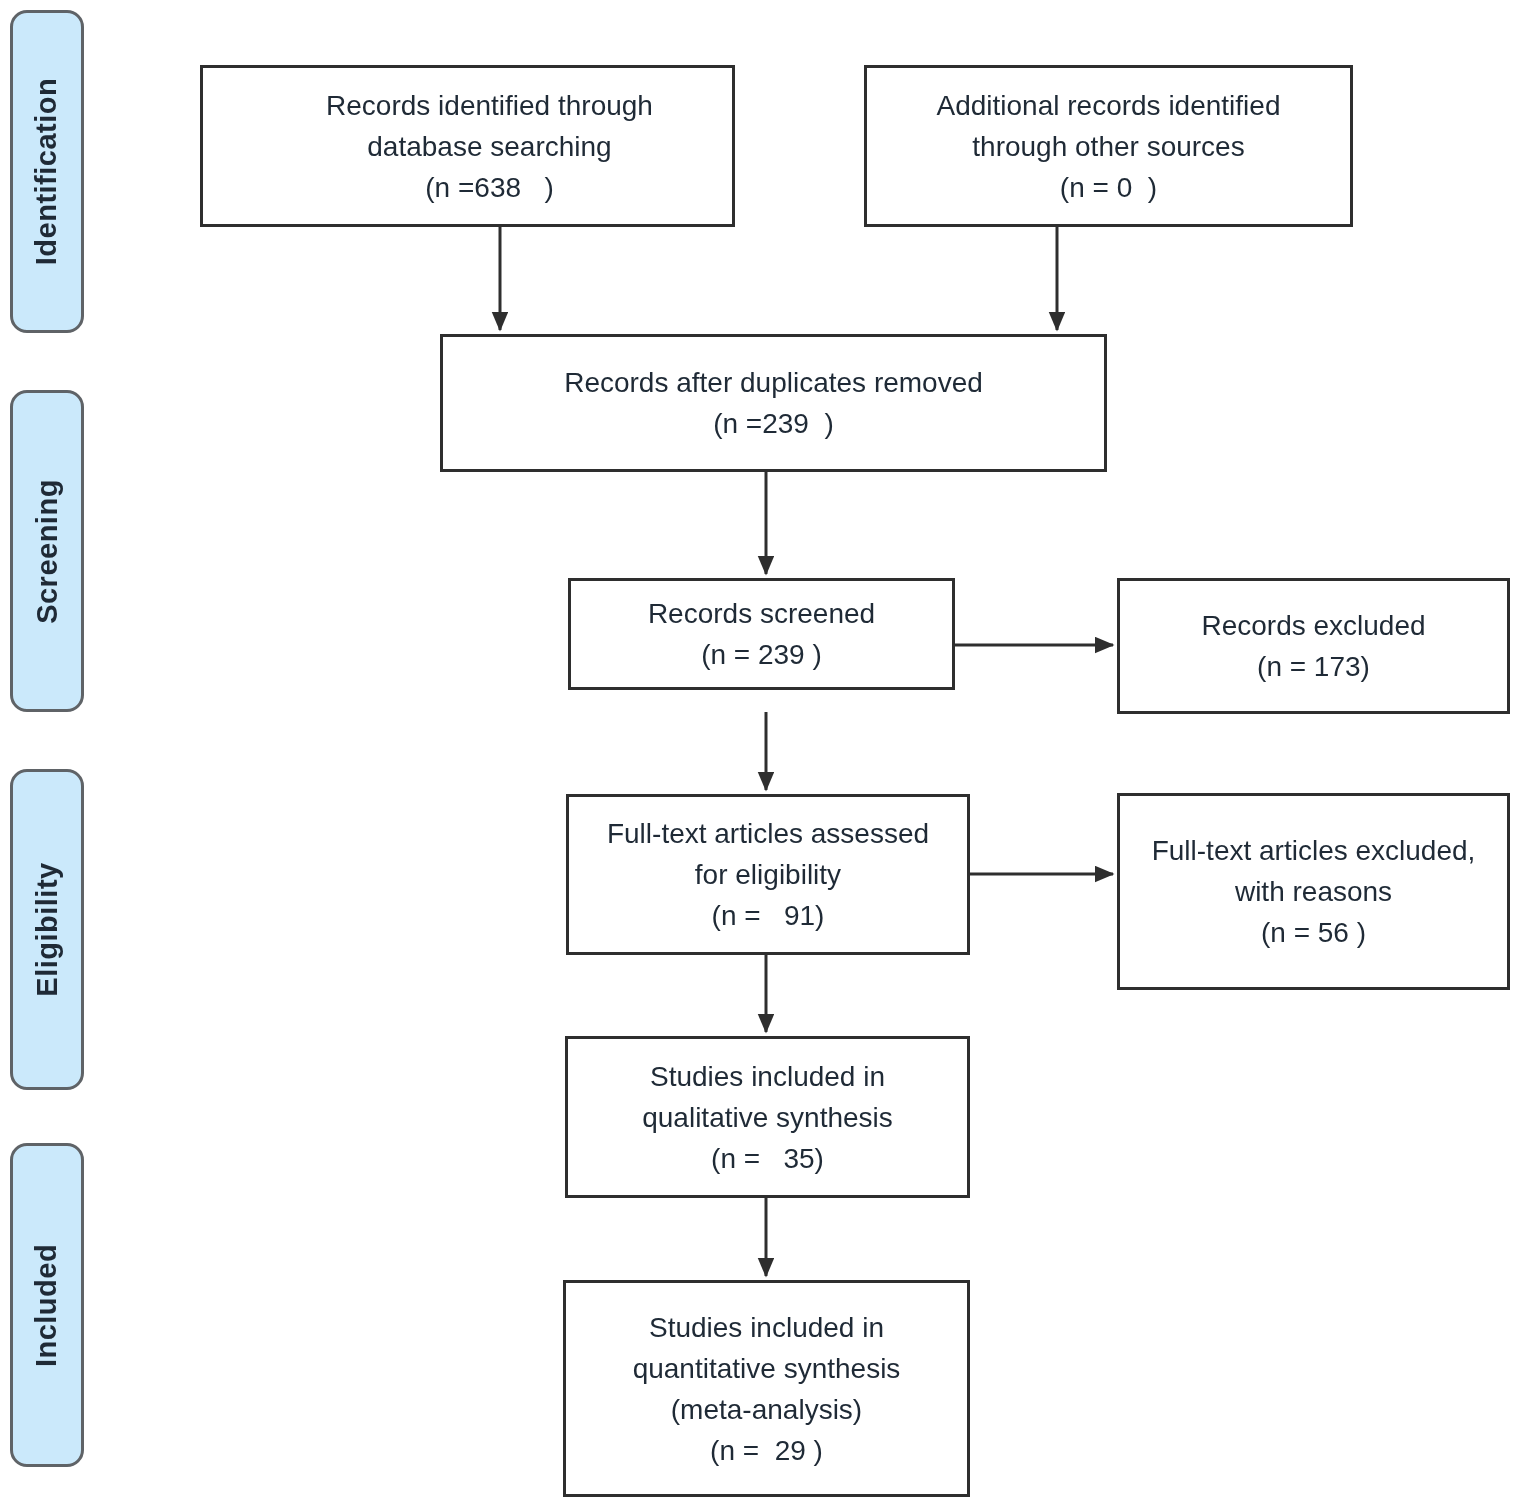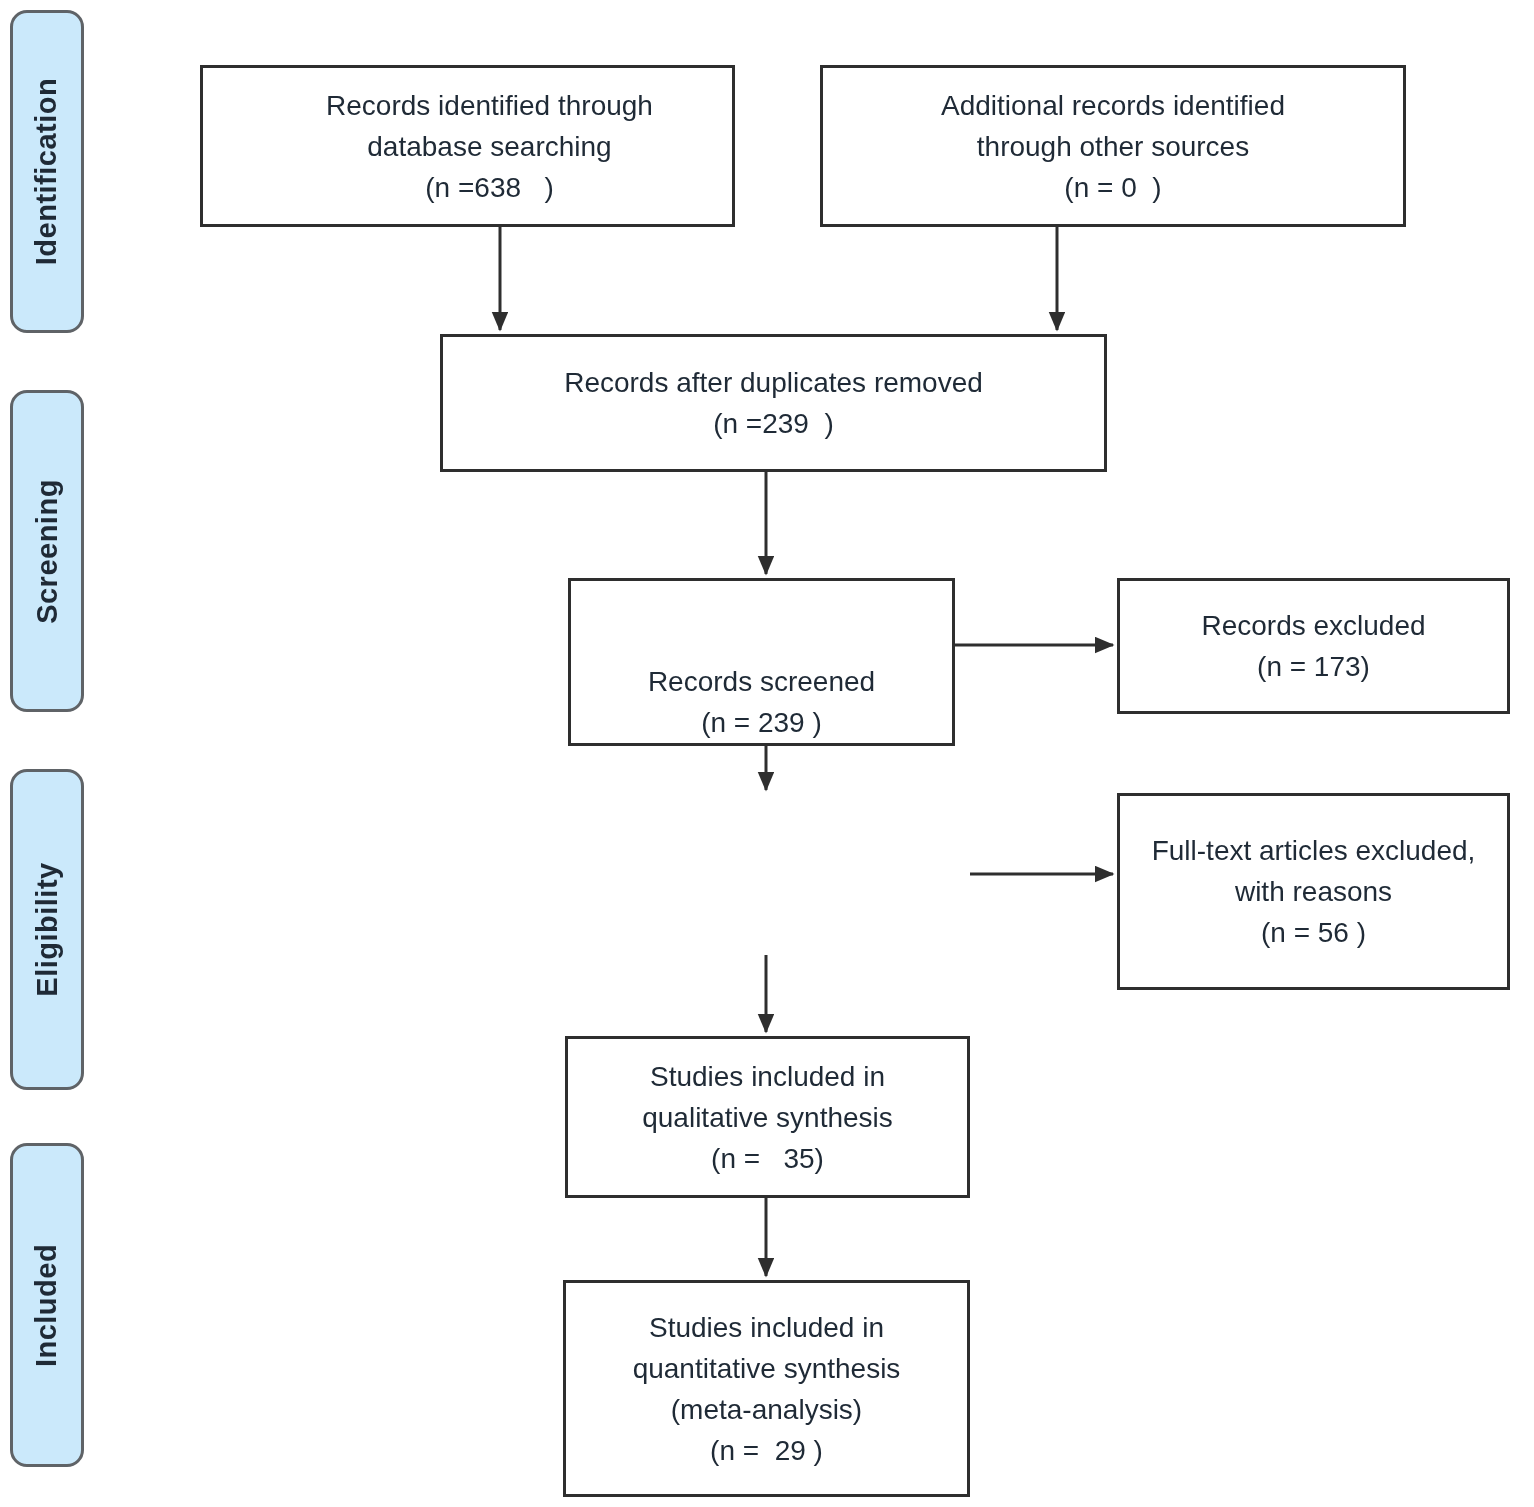--- a/index.html
+++ b/index.html
@@ -55,23 +55,23 @@
     align-items: center;
     justify-content: center;
     text-align: center;
     font-size: 28px;
     line-height: 41px;
     color: var(--text);
   }
   .fbox .fbox-text { white-space: pre-wrap; }
 
   #box-identified        { left: 200px;  top: 65px;   width: 535px; height: 162px; padding-left: 44px; }
-  #box-additional        { left: 820px;  top: 65px;   width: 586px; height: 162px; }
+  #box-additional        { left: 864px;  top: 65px;   width: 489px; height: 162px; }
   #box-deduplicated      { left: 440px;  top: 334px;  width: 667px; height: 138px; }
-  #box-screened          { left: 568px;  top: 578px;  width: 387px; height: 168px; align-items: flex-end; }
+  #box-screened          { left: 568px;  top: 578px;  width: 387px; height: 112px; }
   #box-excluded          { left: 1117px; top: 578px;  width: 393px; height: 136px; }
   #box-fulltext          { left: 566px;  top: 794px;  width: 404px; height: 161px; }
   #box-fulltext-excluded { left: 1117px; top: 793px;  width: 393px; height: 197px; }
   #box-qualitative       { left: 565px;  top: 1036px; width: 405px; height: 162px; }
   #box-quantitative      { left: 563px;  top: 1280px; width: 407px; height: 217px; }
 
   #arrow-layer {
     position: absolute;
     left: 0; top: 0;
     width: 1534px;
@@ -130,20 +130,25 @@
 (n =239  )</span>
   </div>
   <div class="fbox" id="box-screened">
     <span class="fbox-text">Records screened
 (n = 239 )</span>
   </div>
   <div class="fbox" id="box-excluded">
     <span class="fbox-text">Records excluded
 (n = 173)</span>
   </div>
+  <div class="fbox" id="box-fulltext">
+    <span class="fbox-text">Full-text articles assessed
+for eligibility
+(n =   91)</span>
+  </div>
   <div class="fbox" id="box-fulltext-excluded">
     <span class="fbox-text">Full-text articles excluded,
 with reasons
 (n = 56 )</span>
   </div>
   <div class="fbox" id="box-qualitative">
     <span class="fbox-text">Studies included in
 qualitative synthesis
 (n =   35)</span>
   </div>

